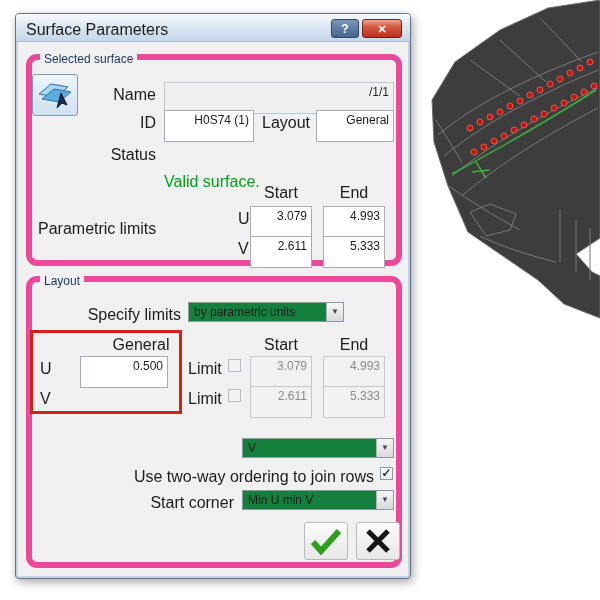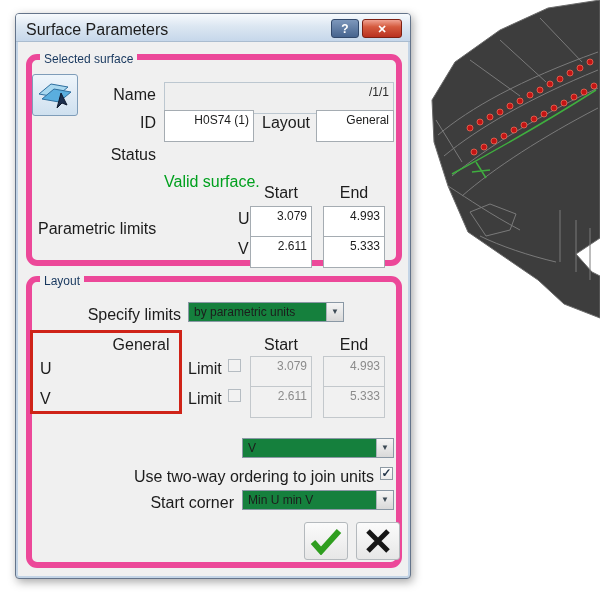--- a/index.html
+++ b/index.html
@@ -173,37 +173,38 @@
       <span class="combo-arrow">▼</span>
     </div>
 
     <span class="lbl center" style="left:80px;top:322px;width:90px;">General</span>
     <span class="lbl center" style="left:234px;top:322px;width:62px;">Start</span>
     <span class="lbl center" style="left:307px;top:322px;width:62px;">End</span>
 
     <div class="red-rect" style="left:14px;top:316px;width:152px;height:84px;"></div>
 
     <span class="lbl" style="left:24px;top:346px;">U</span>
+    <div class="tfield num" style="left:64px;top:342px;width:88px;">0.500</div>
     <span class="lbl" style="left:172px;top:346px;">Limit</span>
     <span class="checkbox dim" style="left:212px;top:345px;"></span>
     <div class="tfield num disabled" style="left:234px;top:342px;width:62px;">3.079</div>
     <div class="tfield num disabled" style="left:307px;top:342px;width:62px;">4.993</div>
 
     <span class="lbl" style="left:24px;top:376px;">V</span>
     <span class="lbl" style="left:172px;top:376px;">Limit</span>
     <span class="checkbox dim" style="left:212px;top:375px;"></span>
     <div class="tfield num disabled" style="left:234px;top:372px;width:62px;">2.611</div>
     <div class="tfield num disabled" style="left:307px;top:372px;width:62px;">5.333</div>
 
     <div class="combo" style="left:226px;top:424px;width:152px;">
       <span class="combo-val">V</span>
       <span class="combo-arrow">▼</span>
     </div>
 
-    <span class="lbl right" style="left:90px;top:454px;width:268px;">Use two-way ordering to join units</span>
+    <span class="lbl right" style="left:90px;top:454px;width:268px;">Use two-way ordering to join rows</span>
     <span class="checkbox" style="left:364px;top:453px;">✓</span>
 
     <span class="lbl right" style="left:100px;top:480px;width:118px;">Start corner</span>
     <div class="combo" style="left:226px;top:476px;width:152px;">
       <span class="combo-val">Min U min V</span>
       <span class="combo-arrow">▼</span>
     </div>
 
     <button class="okbtn" style="left:288px;top:508px;">
       <svg width="34" height="28" viewBox="0 0 34 28">

